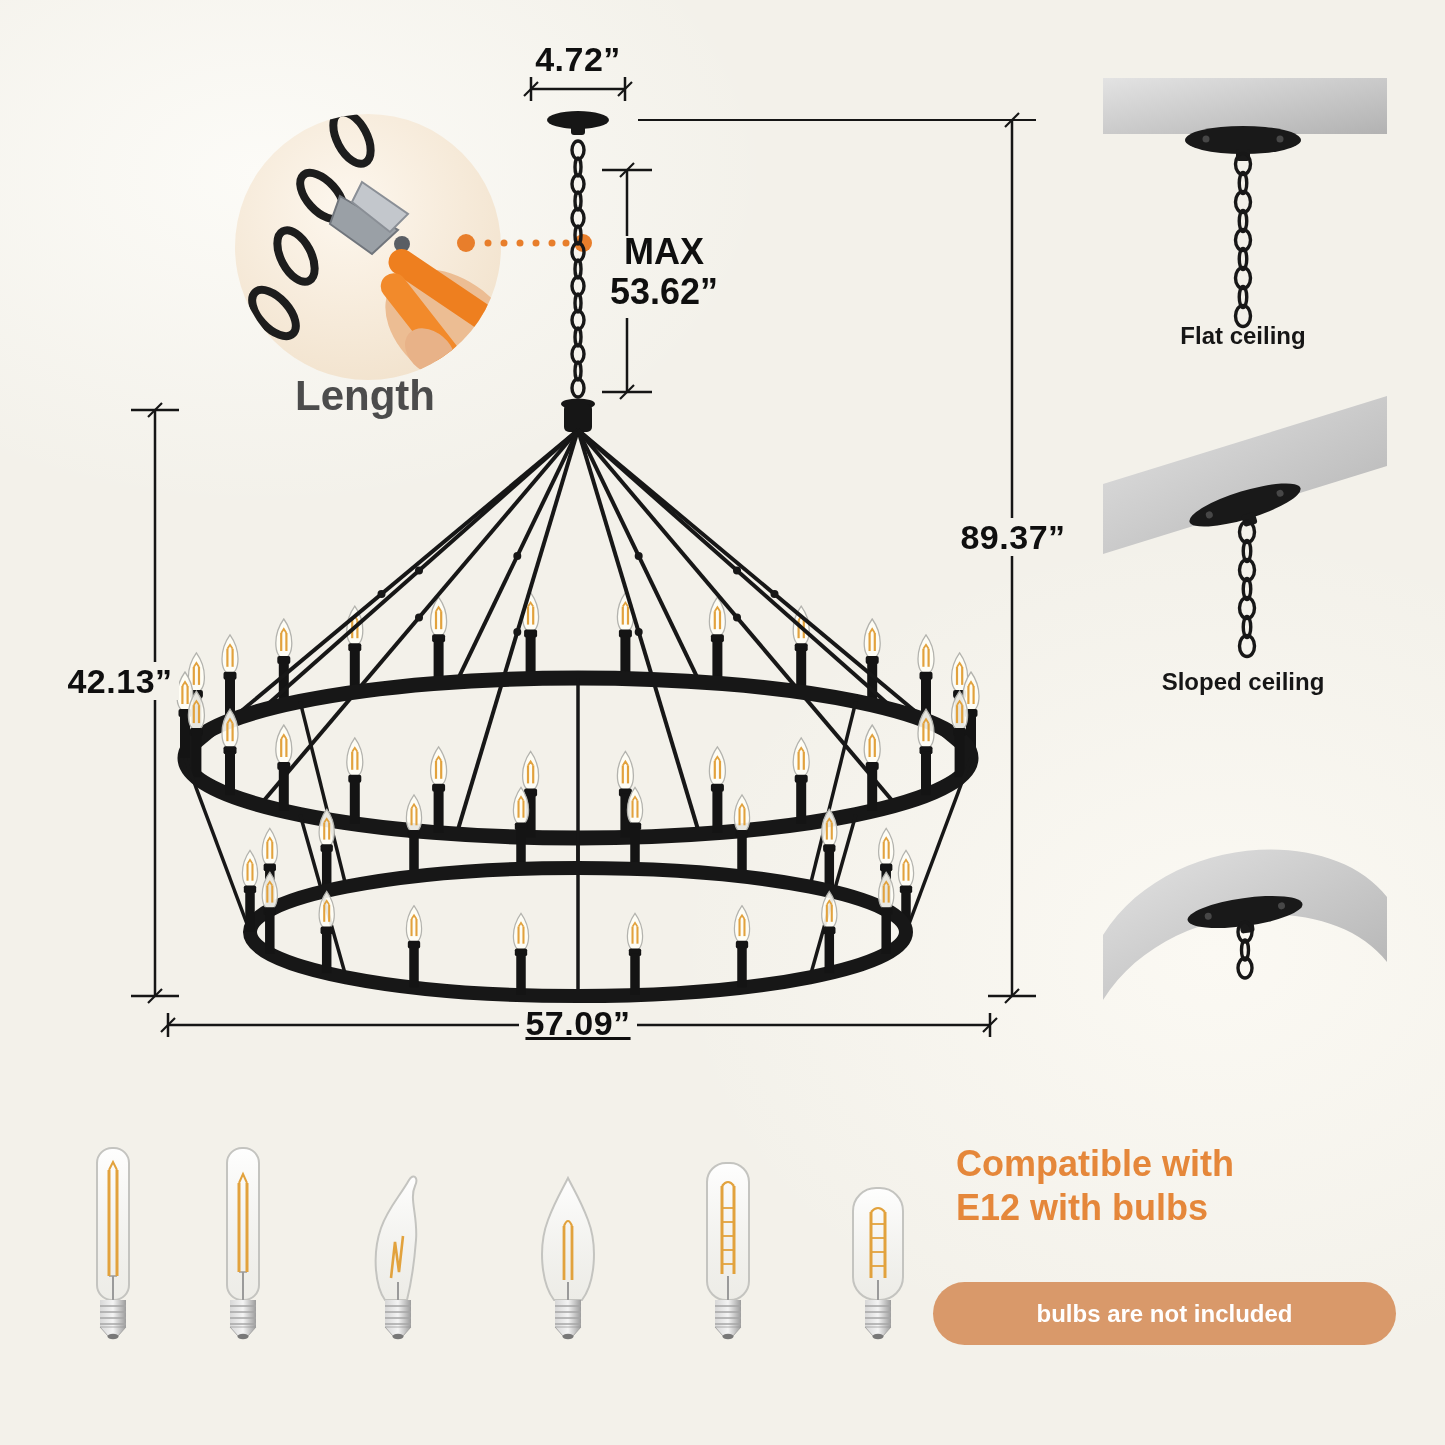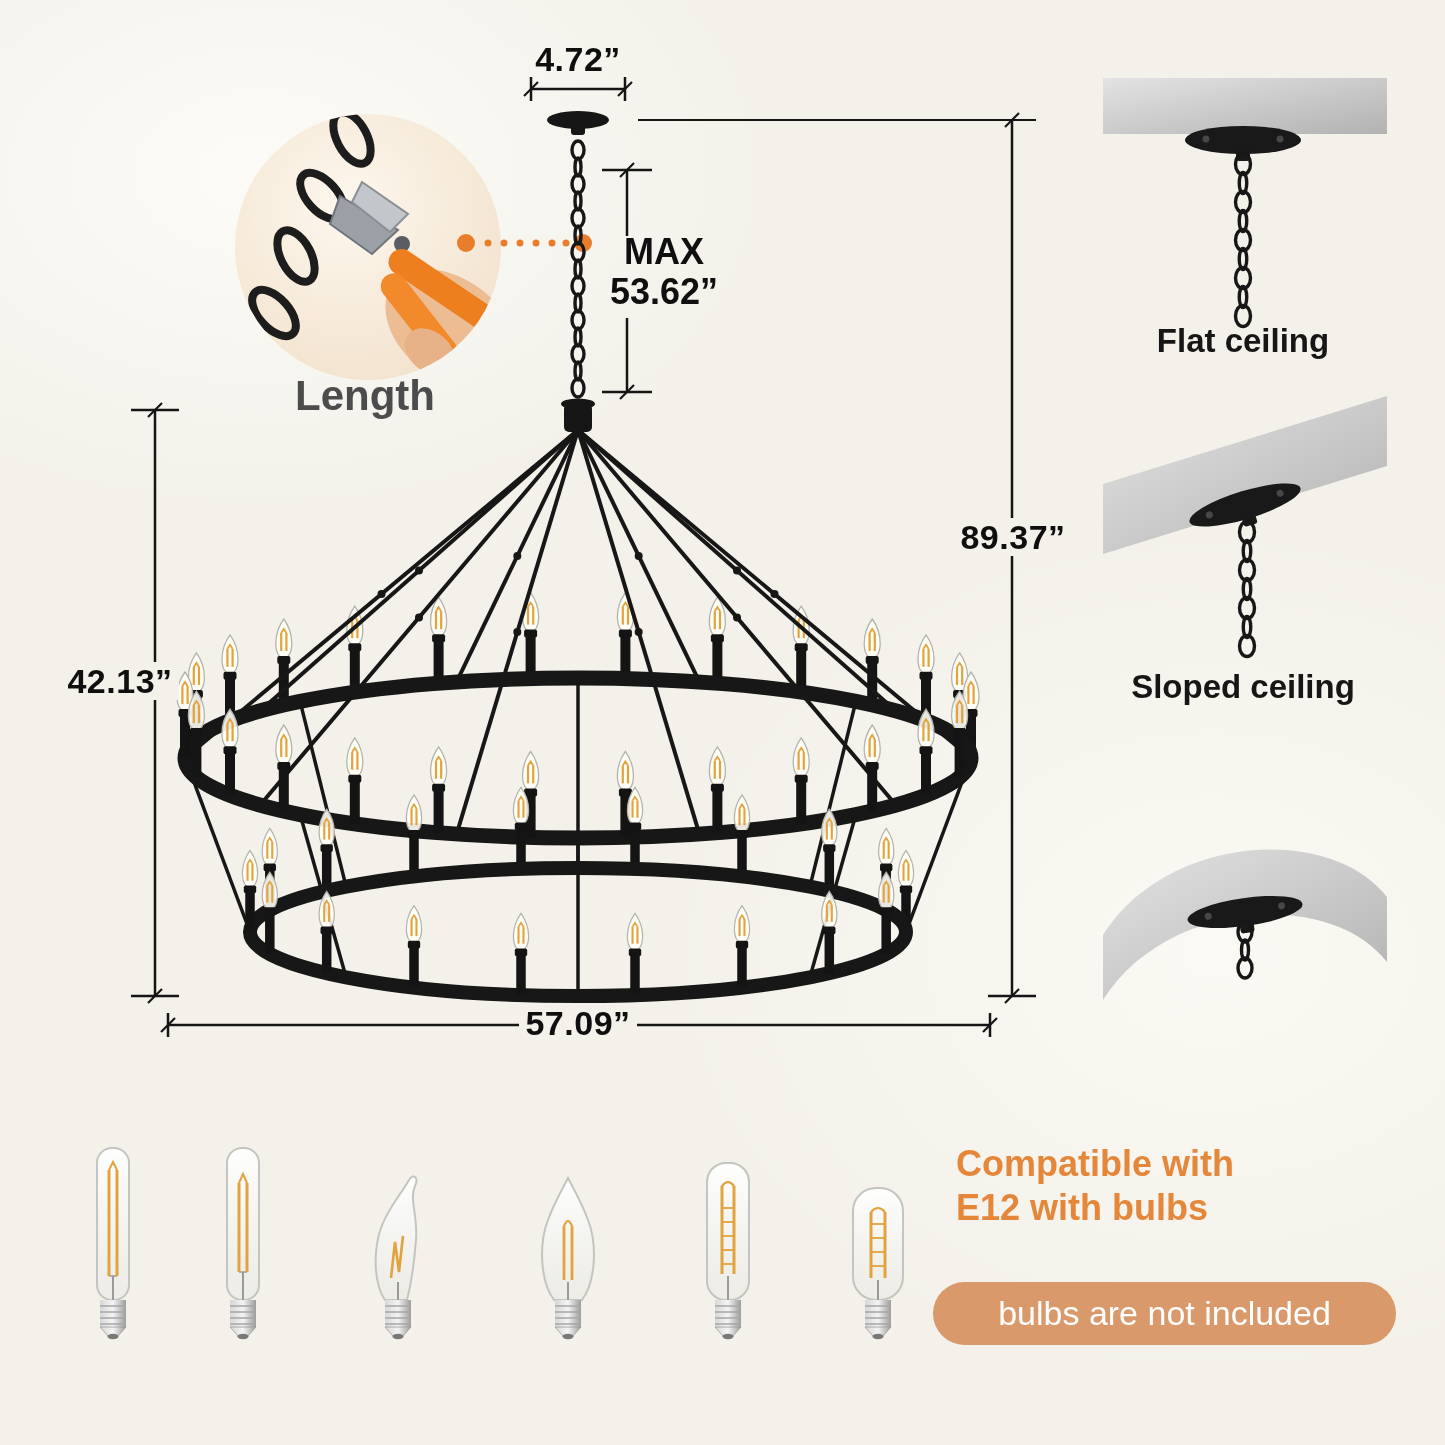--- a/index.html
+++ b/index.html
@@ -11,26 +11,26 @@
       radial-gradient(ellipse 820px 540px at 18% 12%, #fcfbf7 0%, rgba(252,251,247,0) 62%),
       radial-gradient(ellipse 900px 700px at 84% 66%, #fbf9f3 0%, rgba(251,249,243,0) 60%),
       #f3f1ea;
   }
   svg.art{position:absolute;left:0;top:0;width:1445px;height:1445px}
   .txt{position:absolute;color:#0f0f0f;font-weight:700}
   .dim{font-size:34px;letter-spacing:.5px}
   .bgpatch{background:#f3f1ea;padding:0 6px}
   .center{text-align:center}
   .inset-label{font-size:42px;color:#4c4c4c;line-height:1.15;font-weight:800}
-  .ceil-label{font-size:33px;font-weight:600;color:#161616}
+  .ceil-label{font-size:24px;font-weight:600;color:#161616}
   .compat{font-size:36px;font-weight:800;color:#e5873a;line-height:1.22}
   .badge{
     background:#d9996a;color:#ffffff;border-radius:32px;
     display:flex;align-items:center;justify-content:center;
-    font-size:34px;font-weight:400;
+    font-size:24px;font-weight:700;
   }
 </style>
 </head>
 <body>
 
 <div class="canvas">
 
   <svg class="art" id="art" viewBox="0 0 1445 1445">
     <defs>
       <clipPath id="insetClip">
@@ -382,21 +382,21 @@
 
   <div class="txt center" style="left:584px;top:232px;width:160px;font-size:36px;line-height:1.12;">
     <div>MAX</div>
     <div>53.62”</div>
   </div>
 
   <div class="txt dim center" style="left:948px;top:518px;width:130px;"><span class="bgpatch">89.37”</span></div>
 
   <div class="txt dim center" style="left:55px;top:662px;width:130px;"><span class="bgpatch">42.13”</span></div>
 
-  <div class="txt dim center" style="left:505px;top:1004px;width:146px;"><span class="bgpatch">57.09”</span></div>
+  <div class="txt dim center" style="left:505px;top:1004px;width:146px;text-decoration:underline;"><span class="bgpatch">57.09”</span></div>
 
   <div class="txt inset-label center" style="left:188px;top:372px;width:354px;">
     <div>Length</div>
   </div>
 
   <div class="txt ceil-label center" style="left:1083px;top:322px;width:320px;">Flat ceiling</div>
   <div class="txt ceil-label center" style="left:1083px;top:668px;width:320px;">Sloped ceiling</div>
 
   <div class="txt compat" style="left:956px;top:1142px;width:450px;">
     <div>Compatible with</div>

